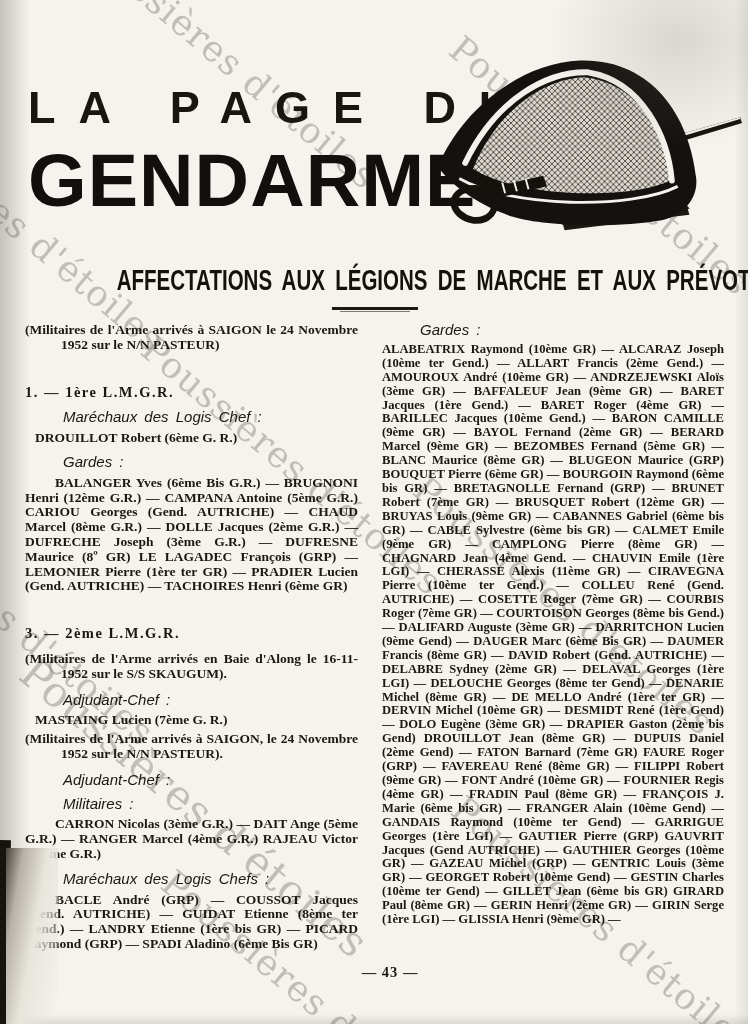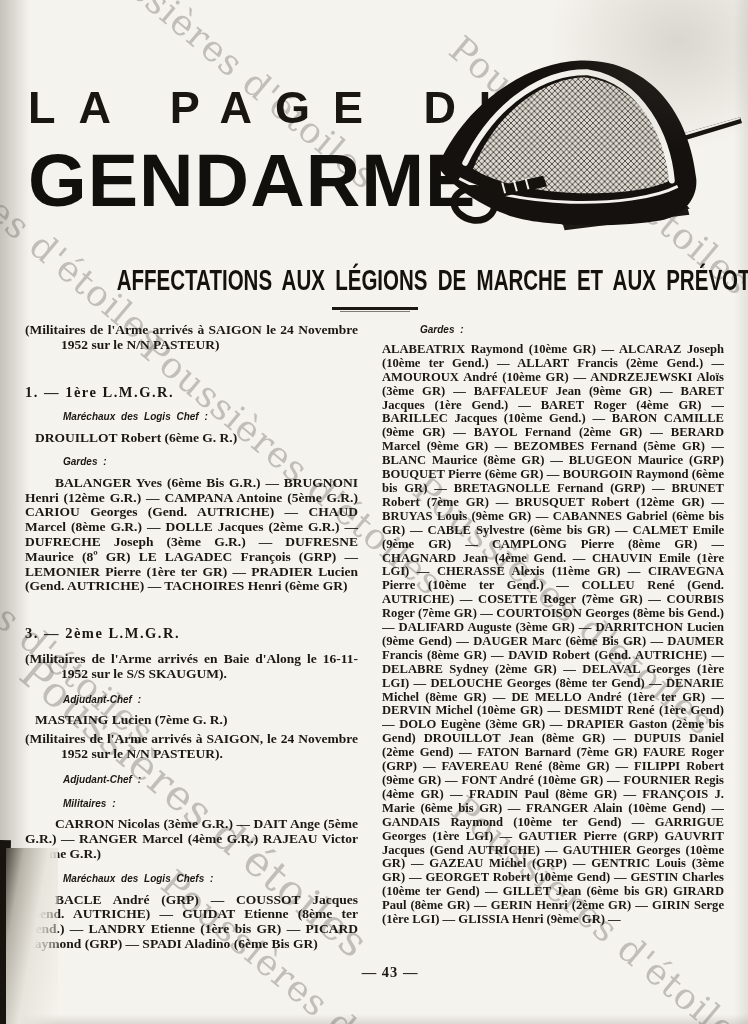--- a/index.html
+++ b/index.html
@@ -53,21 +53,21 @@
 
   
   .columns { position:absolute; left:25px; top:323px; display:flex; gap:24px; }
   .col { text-align:justify; }
   .col-left  { width:333px; font-size:13.5px; line-height:14.8px; }
   .col-right { width:342px; font-size:12.6px; line-height:13.9px; max-height:648px; overflow:hidden; }
 
   .note   { font-weight:600; padding-left:36px; text-indent:-36px; margin-bottom:11px; }
   .sec-title { text-align:left; font-weight:700; font-size:14.5px; letter-spacing:1.5px;
                margin:32px 0 11px 0; }
-  .role   { font-family:"Liberation Sans", sans-serif; font-style:italic; font-weight:700; font-size:10px;
+  .role   { font-family:"Liberation Sans", sans-serif; font-style:italic; font-weight:400; font-size:15px;
             padding-left:38px; word-spacing:3px; margin:9px 0 6px 0; text-align:left; }
   .pname  { font-weight:700; padding-left:10px; margin-bottom:4px; text-align:left; }
   .plist  { font-weight:600; text-indent:30px; margin-bottom:10px; }
   .col-right .role { margin-top:0; }
   .col-right .plist { text-indent:0; }
 
   .footer { position:absolute; left:0; right:0; top:964px; text-align:center;
             font-weight:700; font-size:14.5px; letter-spacing:1px;margin-left:32px; }
 </style>
 </head>

